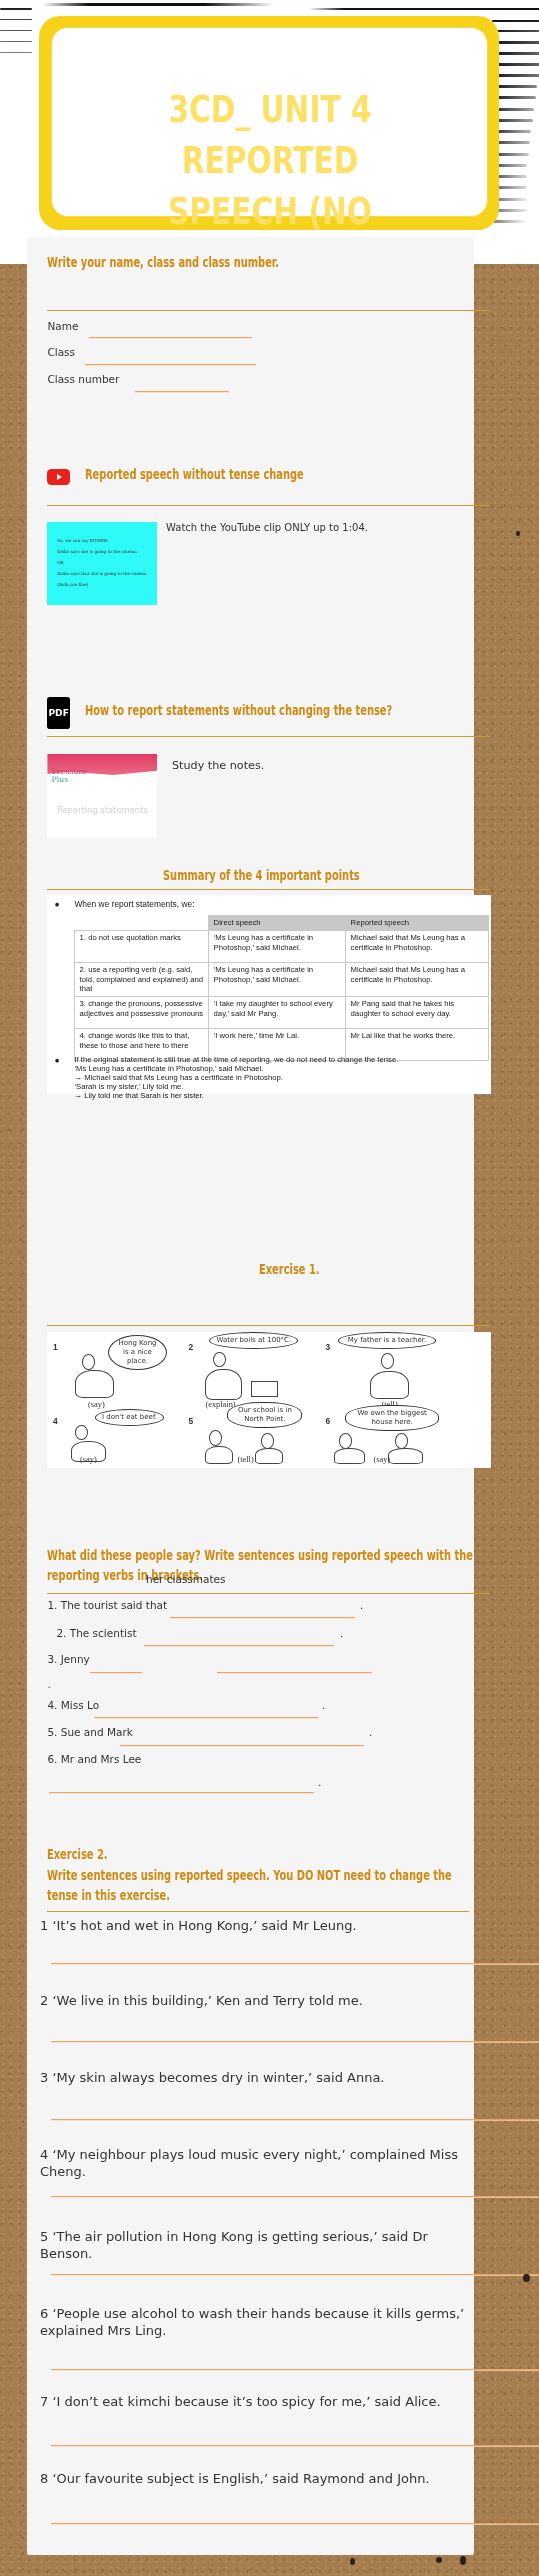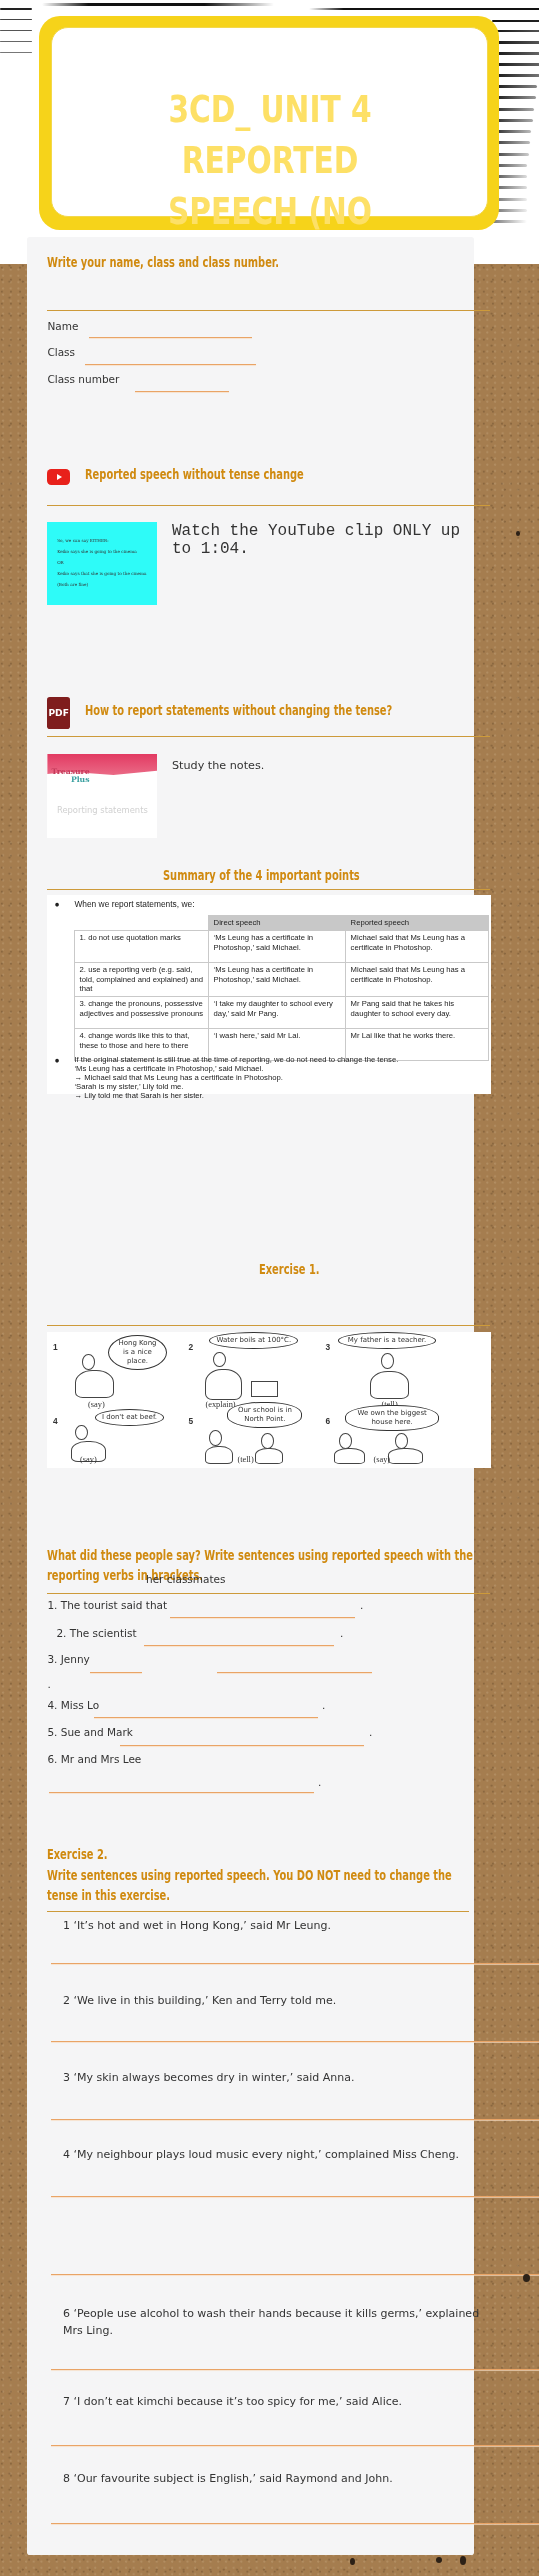--- a/index.html
+++ b/index.html
@@ -51,32 +51,32 @@
     transform: scaleX(0.82); transform-origin: left center; white-space: nowrap;
   }
   .rule { position: absolute; left: 20.4px; width: 443px; height: 1.4px; background: #cd9a3a; }
   .abs { position: absolute; }
   .body-text { font-family: "DejaVu Sans", sans-serif; font-size: 10.5px; color: #333; }
   .field-label { font-size: 10.5px; color: #333; position: absolute; left: 20.4px; }
   .blank { position: absolute; height: 0.7px; background: #e9a466; box-shadow: 0 0.7px 0.7px #f8dcc2; }
   .section-icon { position: absolute; left: 20.4px; width: 22.5px; display: flex; align-items: center; justify-content: center; }
   .yt-icon { height: 15.5px; background: #e8211b; border-radius: 4.2px; }
   .yt-icon::after { content: ""; border-left: 5.6px solid #fff; border-top: 3.5px solid transparent; border-bottom: 3.5px solid transparent; margin-left: 1.4px; }
-  .pdf-icon { height: 32px; background: #7f1d1d; border-radius: 2.8px; color: #fff; font-weight: bold; font-size: 9.1px; }
+  .pdf-icon { height: 32px; background: #000000; border-radius: 2.8px; color: #fff; font-weight: bold; font-size: 9.1px; }
   .thumb { position: absolute; left: 20.4px; width: 110px; }
   .yt-thumb {
     background: #2efbf8; height: 83px; padding: 15.5px 9.8px;
     font-family: "DejaVu Serif", serif; font-size: 4.2px; color: #333; line-height: 5.6px;
   }
   .yt-thumb p { margin-bottom: 5.6px; }
   .pdf-thumb {
     height: 84px; background: #fff; overflow: hidden; position: relative;
   }
   .pdf-thumb .band { position: absolute; left: 0; top: 0; width: 110px; height: 21px; background: linear-gradient(180deg, #e23a62, #ea6a86); clip-path: polygon(0 0, 100% 0, 100% 80%, 60% 100%, 20% 85%, 0 95%); }
-  .pdf-thumb .brand { position: absolute; left: 4.2px; top: 14px; font-family: "DejaVu Serif", serif; font-size: 7.7px; font-weight: bold; color: #c43a5a; line-height: 8.4px; text-align: right; }
+  .pdf-thumb .brand { position: absolute; left: 4.2px; top: 14px; font-family: "DejaVu Serif", serif; font-size: 7.7px; font-weight: normal; color: #c43a5a; line-height: 8.4px; }
   .pdf-thumb .brand span { color: #3aa0a0; }
   .pdf-thumb .sub { position: absolute; left: 0; width: 110px; top: 51px; text-align: center; color: #d0d0d0; font-size: 8.4px; line-height: 11.2px; }
 
   
   .doc {
     position: absolute; left: 20.4px; top: 756px; width: 444px; height: 199px;
     background: #fff; font-family: "Liberation Sans", sans-serif; font-size: 7.7px; color: #222;
   }
   .doc .bullet { position: absolute; left: 7px; font-size: 8.4px; }
   .doc table { position: absolute; left: 27px; top: 19.7px; width: 415px; border-collapse: collapse; }
@@ -92,21 +92,21 @@
   }
   .panel { position: absolute; width: 134px; height: 63px; }
   .panel .num { position: absolute; left: 0; top: 7px; font-weight: bold; font-size: 8.4px; }
   .panel .bubble { position: absolute; border: 0.8px solid #333; border-radius: 50%; font-size: 7px; padding: 2.8px 5.6px; text-align: center; line-height: 9.1px; background: #fff; font-family: "DejaVu Sans", sans-serif; }
   .panel .verb { position: absolute; font-family: "Liberation Serif", serif; font-size: 8.4px; text-align: center; }
   .panel .person { position: absolute; border: 0.8px solid #444; border-radius: 45% 45% 20% 20%; background: #fff; }
   .panel .head { position: absolute; width: 12.7px; height: 15.5px; border: 0.8px solid #444; border-radius: 50%; background: #fff; }
 
   
   .q-row { position: absolute; left: 20.4px; font-size: 10.5px; color: #333; white-space: nowrap; }
-  .ex2-q { position: absolute; left: 36px; width: 436px; font-size: 11px; color: #333; line-height: 17px; }
+  .ex2-q { position: absolute; left: 13px; width: 436px; font-size: 13px; color: #333; line-height: 17px; }
   .ex2-line { position: absolute; left: 24px; width: 517px; height: 0.7px; background: #e9a466; box-shadow: 0 0.7px 0.7px #f8dcc2; }
 </style>
 </head>
 <body>
 
 <div class="header">
 
   <div class="stripe" style="left:42px;top:2.8px;width:232px;background:linear-gradient(90deg,transparent,#111 20%,#111 70%,transparent);"></div>
   <div class="stripe" style="left:309px;top:7.7px;width:231px;background:linear-gradient(90deg,transparent,#111 15%,#111);"></div>
   <div class="stripe" style="left:0;top:8.4px;width:32px;height:1.4px;background:#222;"></div>
@@ -158,21 +158,21 @@
   <div class="abs h-orange" style="left:58px;top:230px;">Reported speech without tense change</div>
   <div class="rule" style="top:268px;"></div>
 
   <div class="thumb yt-thumb" style="top:285px;">
     <p>So, we can say EITHER:</p>
     <p>Keiko says she is going to the cinema</p>
     <p>OR</p>
     <p>Keiko says that she is going to the cinema</p>
     <p>(Both are fine)</p>
   </div>
-  <div class="abs body-text" style="left:145px;top:285px;font-size:16px;font-family:Liberation Mono, monospace;">Watch the YouTube clip ONLY up to 1:04.</div>
+  <div class="abs body-text" style="left:139px;top:285px;font-size:10px;">Watch the YouTube clip ONLY up to 1:04.</div>
 
   <div class="section-icon pdf-icon" style="top:460px;">
       <span>PDF</span>
     </div>
   <div class="abs h-orange" style="left:58px;top:466px;">How to report statements without changing the tense?</div>
   <div class="rule" style="top:499px;"></div>
 
   <div class="thumb pdf-thumb" style="top:517px;">
     <div class="band"></div>
     <div class="brand"><span style="color:#c43a5a;">Treasure</span><br><span>Plus</span></div>
@@ -205,21 +205,21 @@
           <td>‘Ms Leung has a certificate in Photoshop,’ said Michael.</td>
           <td>Michael said that Ms Leung has a certificate in Photoshop.</td>
         </tr>
         <tr style="height:32px;">
           <td>3. change the pronouns, possessive adjectives and possessive pronouns</td>
           <td>‘I take my daughter to school every day,’ said Mr Pang.</td>
           <td>Mr Pang said that he takes his daughter to school every day.</td>
         </tr>
         <tr style="height:32px;">
           <td>4. change words like this to that, these to those and here to there</td>
-          <td>‘I wash here,’ said Mr Lai.</td>
+          <td>‘I work here,’ time Mr Lai.</td>
           <td>Mr Lai like that he works there.</td>
         </tr>
       </tbody>
     </table>
     <div class="bullet" style="top:160px;">●</div>
     <div class="notes" style="top:160px;">
       <div>If the original statement is still true at the time of reporting, we do not need to change the tense.</div>
       <div>‘Ms Leung has a certificate in Photoshop,’ said Michael.</div>
       <div>→  Michael said that Ms Leung has a certificate in Photoshop.</div>
       <div>‘Sarah is my sister,’ Lily told me.</div>
@@ -324,20 +324,21 @@
 
   <div class="ex2-q" style="top:1755px;">2 ‘We live in this building,’ Ken and Terry told me.</div>
   <div class="ex2-line" style="top:1804px;"></div>
 
   <div class="ex2-q" style="top:1832px;">3 ‘My skin always becomes dry in winter,’ said Anna.</div>
   <div class="ex2-line" style="top:1882px;"></div>
 
   <div class="ex2-q" style="top:1909px;">4 ‘My neighbour plays loud music every night,’ complained Miss Cheng.</div>
   <div class="ex2-line" style="top:1959px;"></div>
 
+  <div class="ex2-q" style="top:1991px;">5 ‘The air pollution in Hong Kong is getting serious,’ said Dr Benson.</div>
   <div class="ex2-line" style="top:2037px;"></div>
 
   <div class="ex2-q" style="top:2068px;">6 ‘People use alcohol to wash their hands because it kills germs,’ explained Mrs Ling.</div>
   <div class="ex2-line" style="top:2132px;"></div>
 
   <div class="ex2-q" style="top:2156px;">7 ‘I don’t eat kimchi because it’s too spicy for me,’ said Alice.</div>
   <div class="ex2-line" style="top:2208px;"></div>
 
   <div class="ex2-q" style="top:2233px;">8 ‘Our favourite subject is English,’ said Raymond and John.</div>
   <div class="ex2-line" style="top:2286px;"></div>

